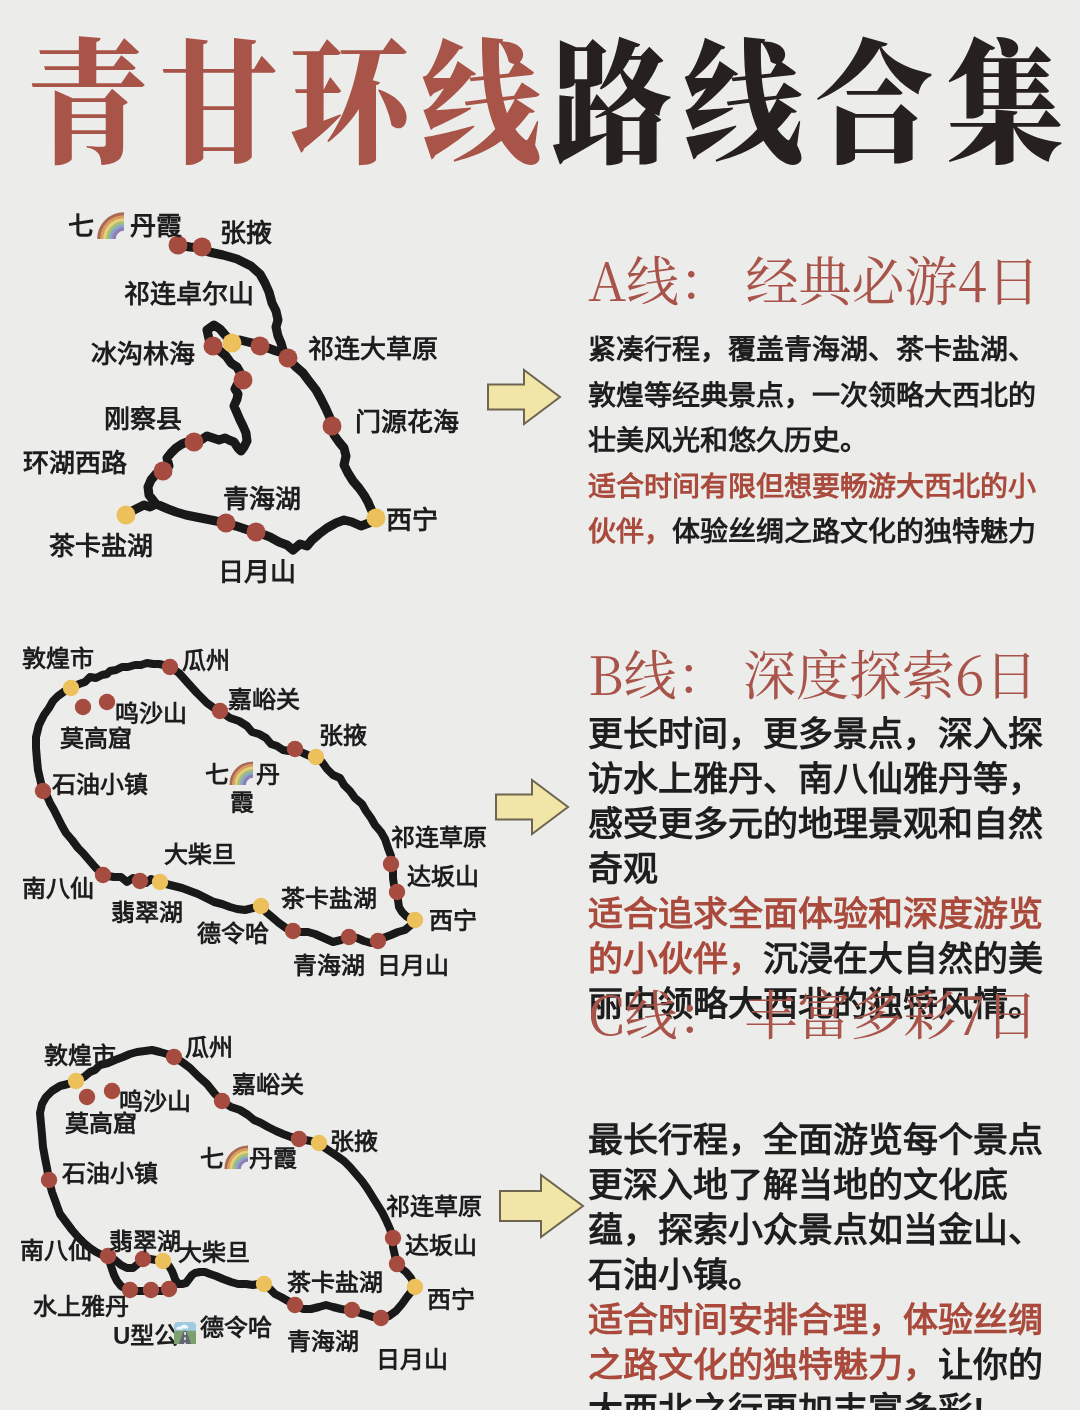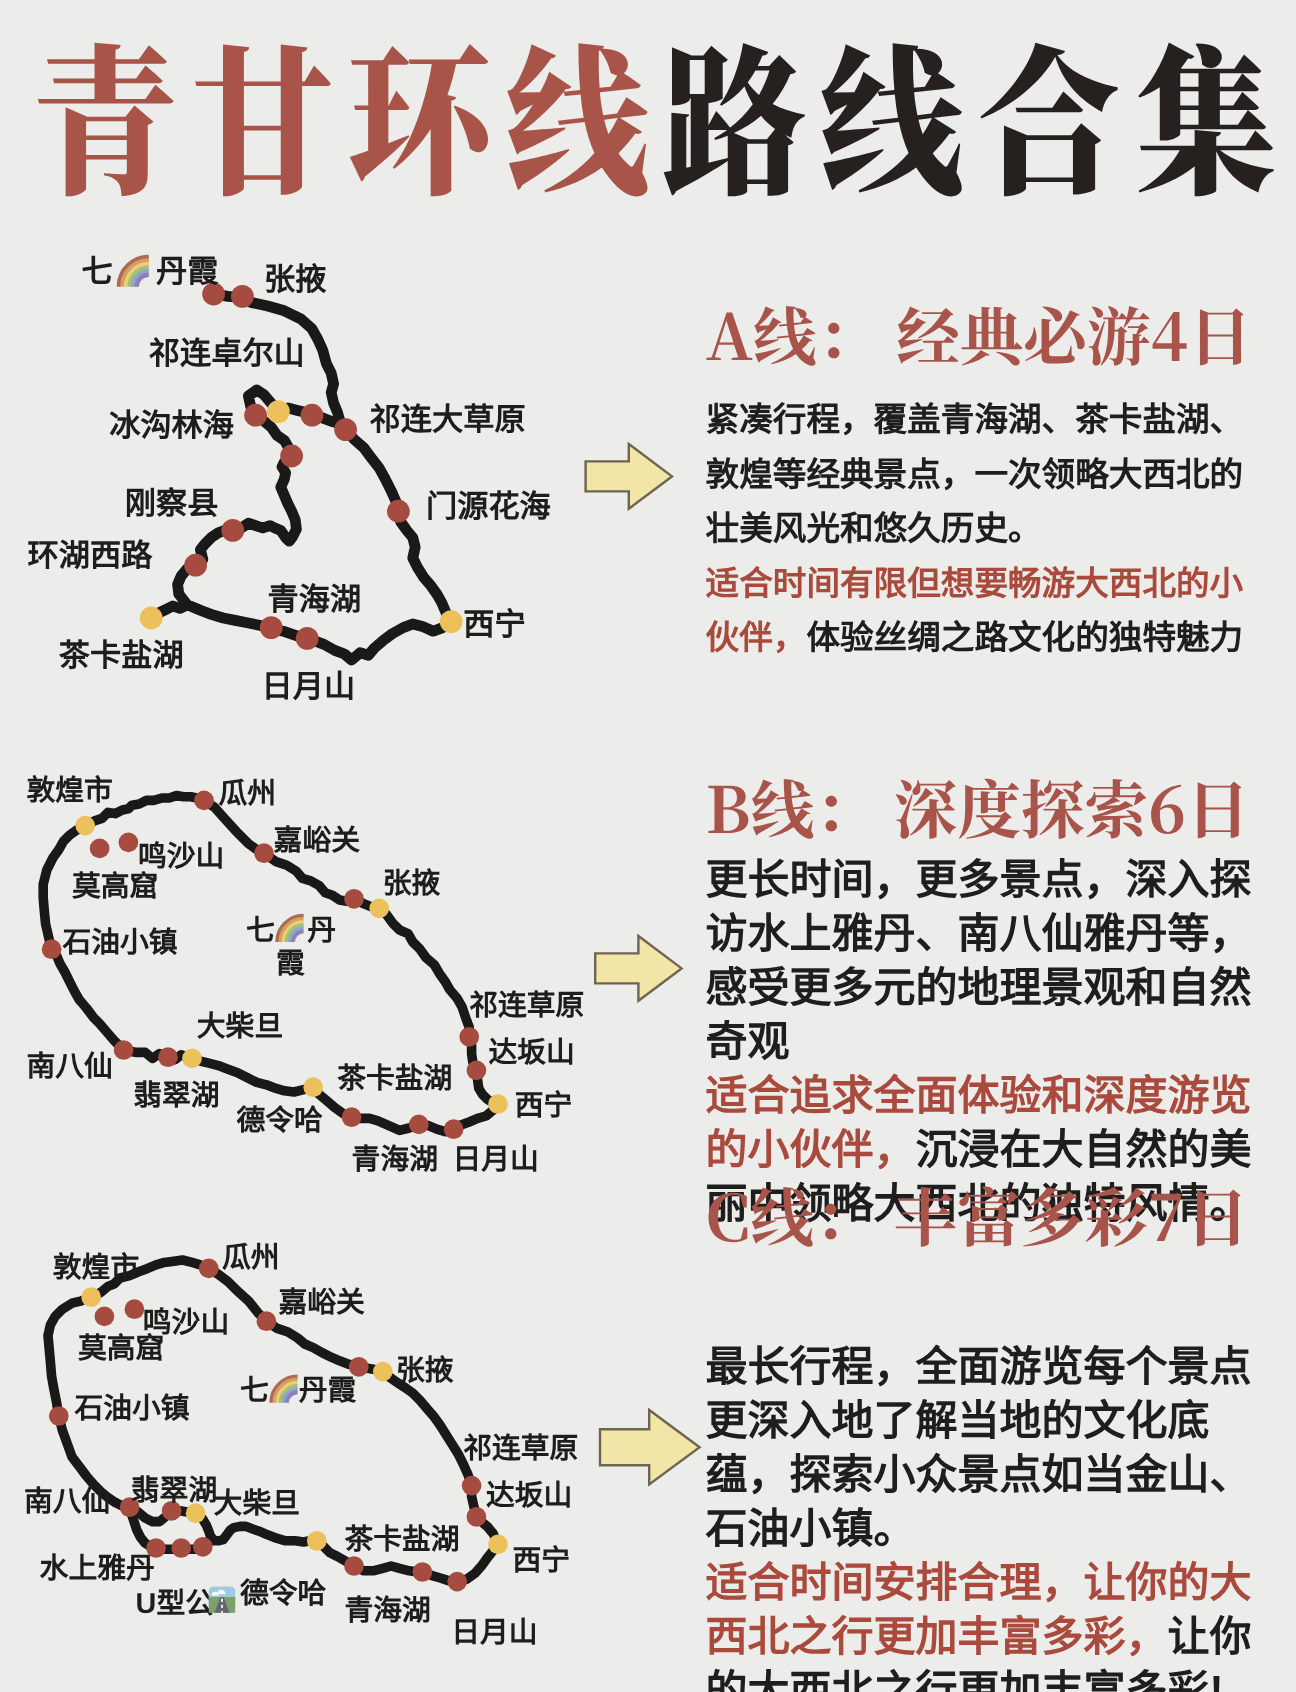--- a/index.html
+++ b/index.html
@@ -1,21 +1,21 @@
 <!DOCTYPE html>
 <html lang="zh-CN"><head><meta charset="utf-8">
 <style>
 html,body{margin:0;padding:0;}
 body{width:1080px;height:1410px;background:#ececea;position:relative;overflow:hidden;
  font-family:"Liberation Sans",sans-serif;}
 .title{position:absolute;left:28px;top:-3px;width:1060px;font-family:"Noto Serif CJK SC","Liberation Serif",serif;
  font-weight:900;font-size:120px;letter-spacing:11px;white-space:nowrap;
  transform:scaleY(1.12);transform-origin:0 0;}
 .title .red{color:#a85448;} .title .blk{color:#26211f;}
-.stitle{position:absolute;font-family:"Noto Serif CJK SC","Liberation Serif",serif;font-weight:700;font-size:53px;
+.stitle{position:absolute;font-family:"Noto Serif CJK SC","Liberation Serif",serif;font-weight:400;font-size:53px;
  color:#a9544a;letter-spacing:0px;white-space:nowrap;}
 .body{position:absolute;width:462px;color:#1e1e1e;font-weight:700;}
 .bodyA{font-size:28px;line-height:45.5px;}
 .bodyBC{font-size:35px;line-height:45px;}
 .r{color:#a94a3c;}
 .lbl{font-weight:900;fill:#1d1d1d;font-family:"Liberation Sans",sans-serif;}
 </style></head>
 <body>
 <div class="title"><span class="red">青甘环线</span><span class="blk">路线合集</span></div>
 
@@ -176,13 +176,13 @@
     <path d="M2,18.0 H43 V2 L85,33.0 L43,64 V48.0 H2 Z" fill="#f1e5a7" stroke="#6e6550" stroke-width="2" stroke-linejoin="miter"></path>
   </svg>
 
 <div class="stitle" style="left:588px;top:240px">A线： 经典必游4日</div>
 <div class="body bodyA" style="left:588px;top:327px">紧凑行程，覆盖青海湖、茶卡盐湖、敦煌等经典景点，一次领略大西北的壮美风光和悠久历史。<br><span class="r">适合时间有限但想要畅游大西北的小伙伴，</span>体验丝绸之路文化的独特魅力</div>
 
 <div class="stitle" style="left:588px;top:634px">B线： 深度探索6日</div>
 <div class="body bodyBC" style="left:588px;top:711px">更长时间，更多景点，深入探访水上雅丹、南八仙雅丹等，感受更多元的地理景观和自然奇观<br><span class="r">适合追求全面体验和深度游览的小伙伴，</span>沉浸在大自然的美丽中领略大西北的独特风情。</div>
 
 <div class="stitle" style="left:588px;top:974px">C线： 丰富多彩7日</div>
-<div class="body bodyBC" style="left:588px;top:1117px">最长行程，全面游览每个景点更深入地了解当地的文化底蕴，探索小众景点如当金山、石油小镇。<br><span class="r">适合时间安排合理，让你的大西北之行更加丰富多彩，</span>让你的大西北之行更加丰富多彩!</div>
+<div class="body bodyBC" style="left:588px;top:1117px">最长行程，全面游览每个景点更深入地了解当地的文化底蕴，探索小众景点如当金山、石油小镇。<br><span class="r">适合时间安排合理，体验丝绸之路文化的独特魅力，</span>让你的大西北之行更加丰富多彩!</div>
 
 </body></html>

